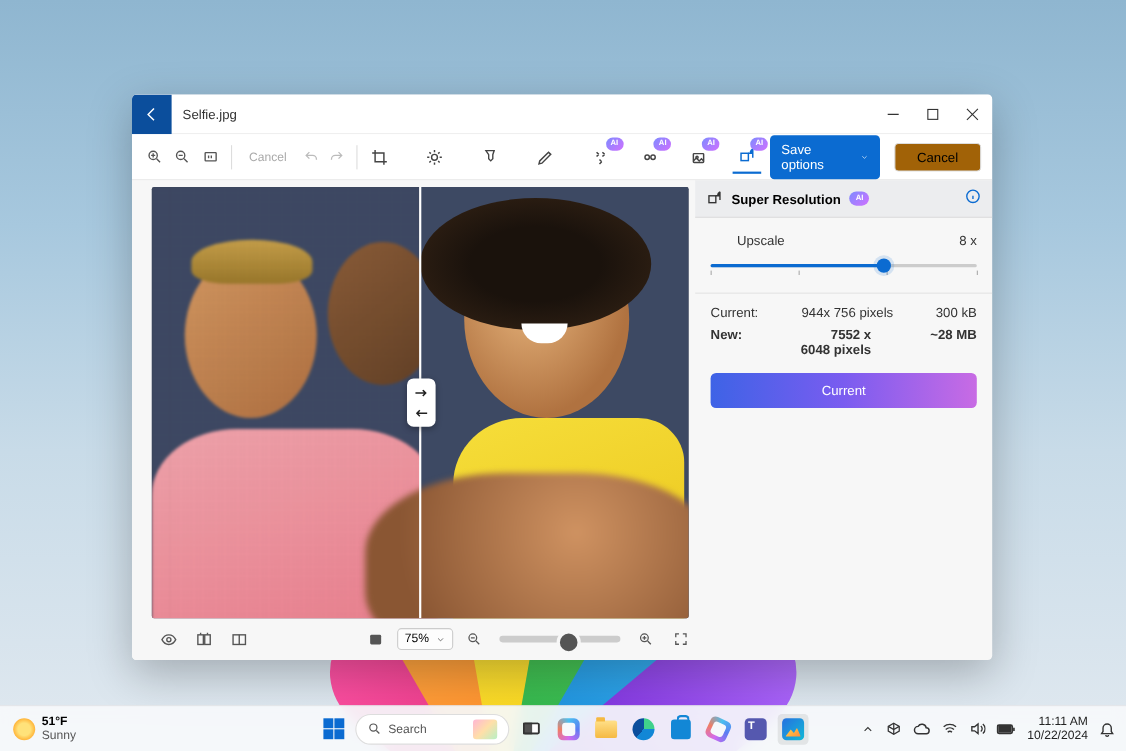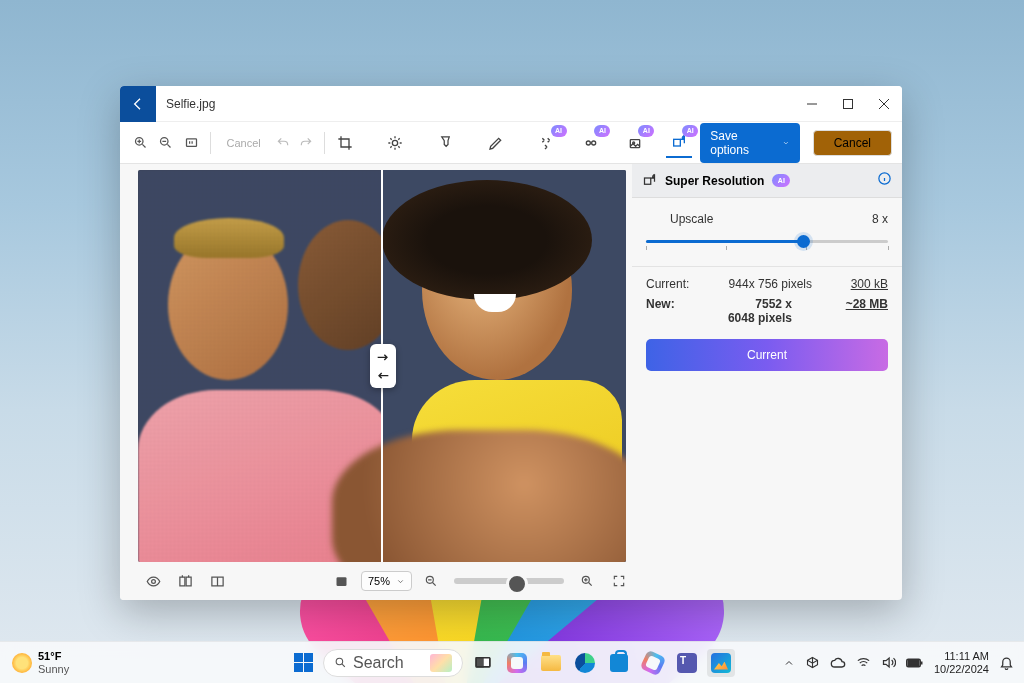--- a/index.html
+++ b/index.html
@@ -105,38 +105,38 @@
     position: relative; height: 18px; margin-bottom: 16px;
   }
   .slider-track .rail { position: absolute; left: 0; right: 0; top: 8px; height: 3px; background: #ccc; border-radius: 2px; }
   .slider-track .fill { position: absolute; left: 0; width: 65%; top: 8px; height: 3px; background: #0b6bd1; border-radius: 2px; }
   .slider-track .tick { position: absolute; top: 14px; width: 1px; height: 4px; background: #aaa; }
   .slider-track .knob { position: absolute; left: 65%; top: 3px; width: 13px; height: 13px; border-radius: 50%; background: #0b6bd1; margin-left: -6px; box-shadow: 0 0 0 3px rgba(11,107,209,0.15); }
   .hr { height: 1px; background: #e3e3e3; margin: 0 -14px 10px; }
   .meta-row { display: flex; justify-content: space-between; margin-bottom: 6px; font-size: 12px; }
   .meta-row .lbl { width: 60px; }
   .meta-row .px { flex: 1; text-align: right; padding-right: 24px; }
-  .meta-row .sz { width: 52px; text-align: right; text-decoration: underline; }
+  .meta-row .sz { width: 52px; text-align: right; }
   .new-row { font-weight: 600; gap: 20px; }
   .generate-btn {
     margin-top: 14px; height: 32px; border-radius: 5px; display: flex; align-items: center; justify-content: center;
     background: linear-gradient(90deg,#3e63e6,#7a5cf0,#c86be4); color: #fff; font-size: 12px;
   }
 
   
   .taskbar {
     position: absolute; left: 0; right: 0; bottom: 0; height: 42px;
     background: rgba(246,248,251,0.92); backdrop-filter: blur(6px);
     display: flex; align-items: center; border-top: 1px solid rgba(0,0,0,0.06);
   }
   .weather { display: flex; align-items: center; gap: 6px; margin-left: 12px; font-size: 11px; line-height: 1.1; }
   .sun { width: 20px; height: 20px; border-radius: 50%; background: radial-gradient(circle,#ffe27a 40%,#ffb53a 70%); }
   .task-center { position: absolute; left: 50%; transform: translateX(-50%); display: flex; align-items: center; gap: 6px; }
   .tb-app { width: 28px; height: 28px; border-radius: 4px; display: flex; align-items: center; justify-content: center; position: relative; }
-  .search-pill { width: 140px; height: 28px; background: #fff; border: 1px solid #ddd; border-radius: 14px; display: flex; align-items: center; padding: 0 10px; gap: 6px; font-size: 16px; color: #555; }
+  .search-pill { width: 140px; height: 28px; background: #fff; border: 1px solid #ddd; border-radius: 14px; display: flex; align-items: center; padding: 0 10px; gap: 6px; font-size: 11px; color: #555; }
   .search-pill .art { width: 22px; height: 18px; margin-left: auto; border-radius: 3px; background: linear-gradient(135deg,#ffb6d5,#ffdfa8,#b7f0c5); }
   .tray { margin-left: auto; display: flex; align-items: center; gap: 10px; margin-right: 10px; font-size: 11px; color: #222; }
   .tray .ic { display: flex; align-items: center; }
   .tray .dt { text-align: right; line-height: 1.15; }
   .win-logo { display: grid; grid-template-columns: 9px 9px; grid-template-rows: 9px 9px; gap: 1px; }
   .win-logo div { background: #0b6bd1; }
   .folder-ic { width: 20px; height: 16px; background: linear-gradient(#ffe089,#f5b942); border-radius: 2px; position: relative; }
   .folder-ic::before { content:""; position:absolute; top:-3px; left:1px; width:8px; height:4px; background:#f5b942; border-radius:1px 1px 0 0; }
   .edge-ic { width: 20px; height: 20px; border-radius: 50%; background: conic-gradient(#3fd18b 0 90deg,#1287d6 90deg 220deg,#0b4e9c 220deg 360deg); }
   .store-ic { width: 18px; height: 18px; background: #1287d6; border-radius: 3px; position: relative; }

